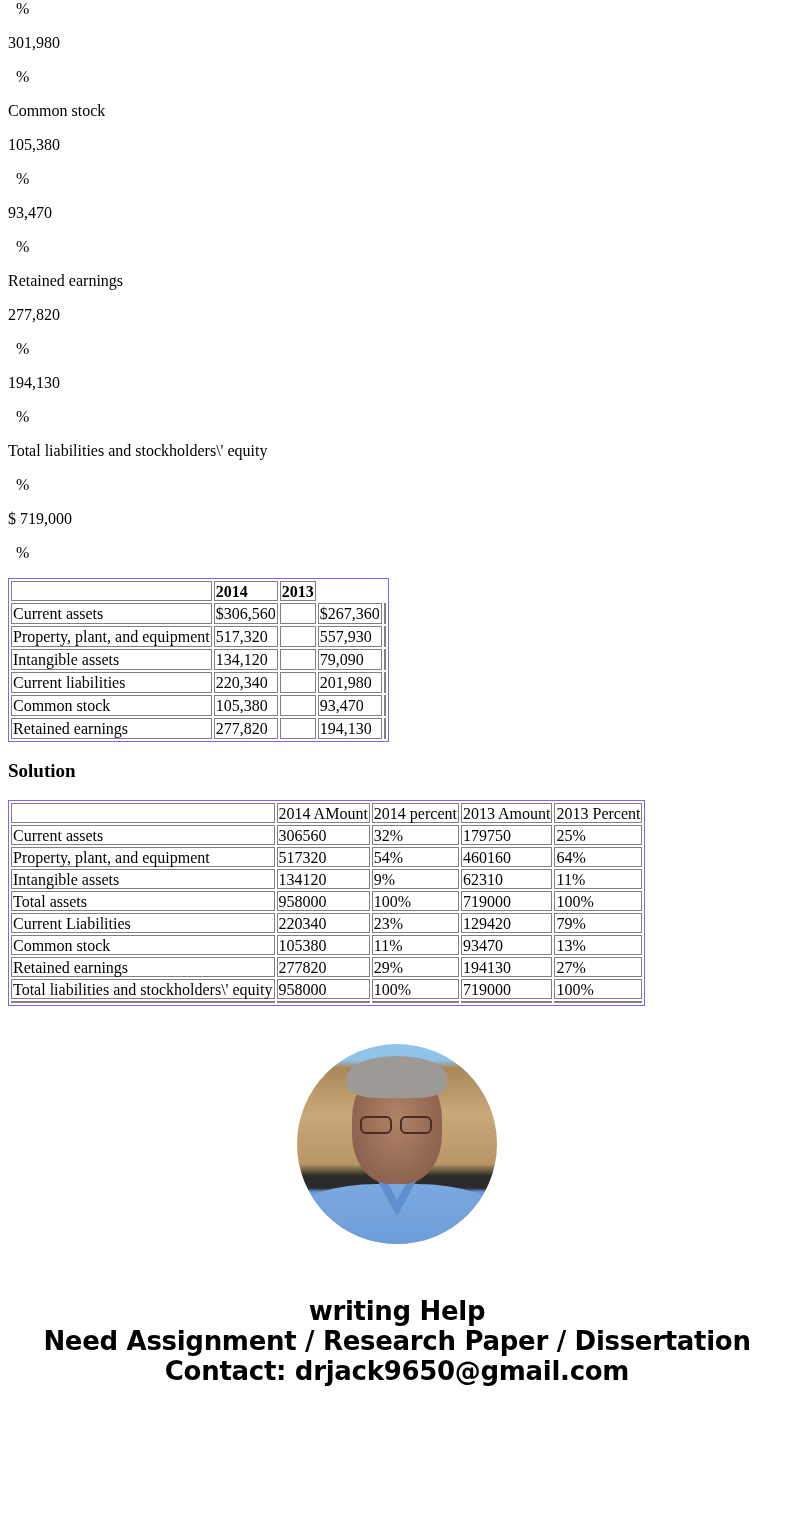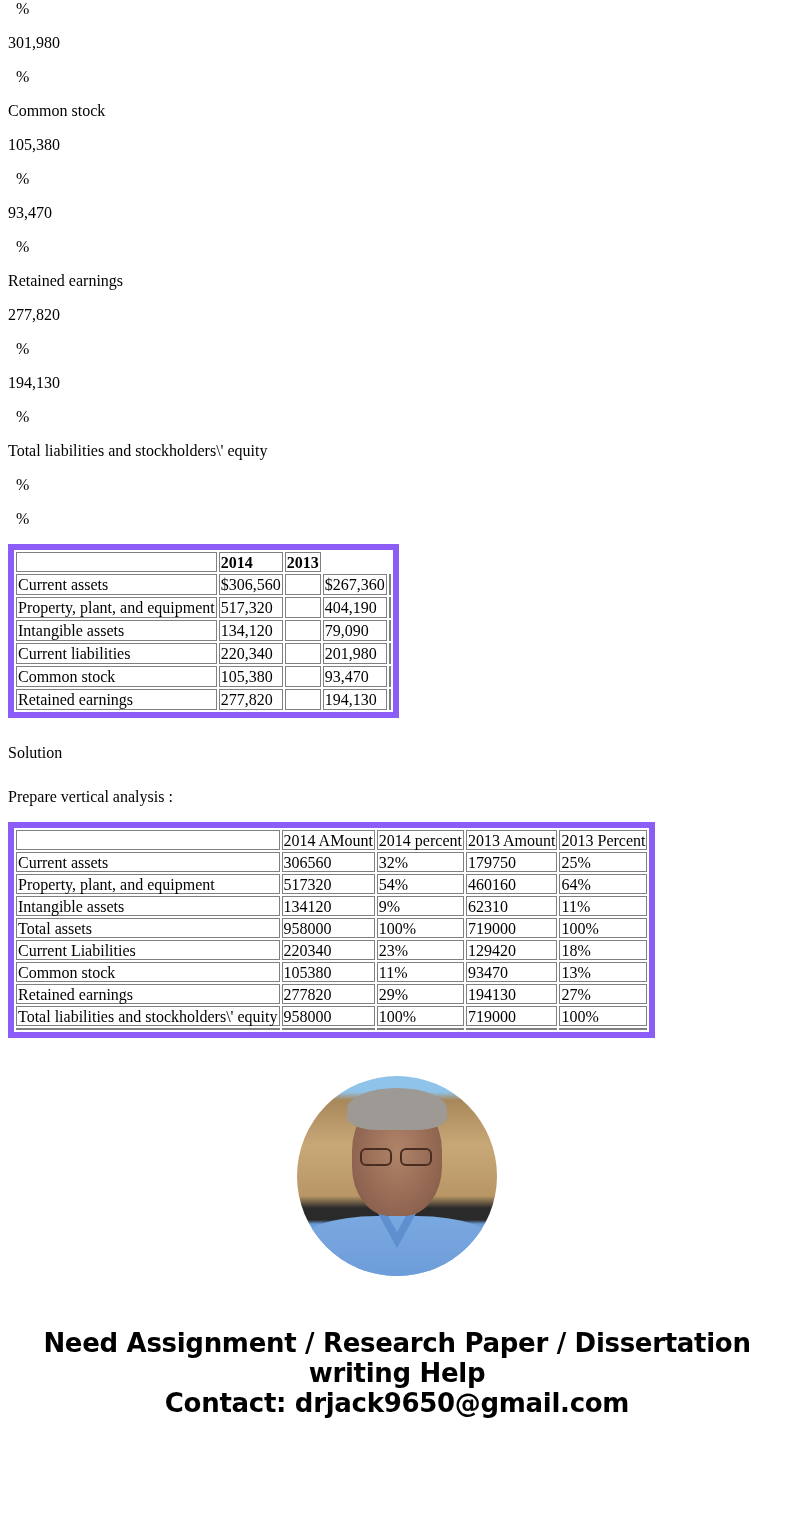--- a/index.html
+++ b/index.html
@@ -7,42 +7,42 @@
       width: 794px;
       font-family: "Liberation Serif", serif;
       font-size: 16px;
       color: #000;
       line-height: 18px;
     }
     .content { padding: 0 8px; position: relative; top: -16px; }
     p { margin: 16px 0; height: 18px; line-height: 18px; }
     p.pct { padding-left: 8px; }
     table.grid {
-      border: 6px solid #8b5cf6;
+      border: 1px solid #8b5cf6;
       border-collapse: separate;
       border-spacing: 2px;
       margin: 0;
     }
     table.grid td, table.grid th {
       border: 1px solid #808080;
       padding: 1px 1px 0 1px;
       height: 17px;
       line-height: 17px;
       text-align: left;
       vertical-align: top;
       white-space: nowrap;
     }
     table.grid th { font-weight: bold; }
     table.t1 td.spacer { width: 30px; }
     table.t1 td.narrow { width: 0px; padding: 1px 0; }
     table.t2 tr.blank-row td { height: 0; padding: 0; line-height: 0; }
     h3 {
-      font-size: 16px;
-      font-weight: normal;
-      margin: 24px 0;
+      font-size: 19px;
+      font-weight: bold;
+      margin: 18px 0;
       line-height: 22px;
     }
     .avatar-wrap {
       text-align: center;
       margin-top: 38px;
       height: 202px;
     }
     .avatar {
       display: inline-block;
       width: 200px;
@@ -117,20 +117,21 @@
     <p class="pct">%</p>
     <p>93,470</p>
     <p class="pct">%</p>
     <p>Retained earnings</p>
     <p>277,820</p>
     <p class="pct">%</p>
     <p>194,130</p>
     <p class="pct">%</p>
     <p>Total liabilities and stockholders\' equity</p>
     <p class="pct">%</p>
+    <p>$ 719,000</p>
     <p class="pct">%</p>
   </div>
 
   <table class="grid t1">
     <tbody>
         <tr>
       <th></th>
       <th>2014</th>
       <th>2013</th>
     </tr>
@@ -138,21 +139,21 @@
       <td>Current assets</td>
       <td>$306,560</td>
       <td class="spacer"></td>
       <td>$267,360</td>
       <td class="narrow"></td>
     </tr>
     <tr>
       <td>Property, plant, and equipment</td>
       <td>517,320</td>
       <td class="spacer"></td>
-      <td>404,190</td>
+      <td>557,930</td>
       <td class="narrow"></td>
     </tr>
     <tr>
       <td>Intangible assets</td>
       <td>134,120</td>
       <td class="spacer"></td>
       <td>79,090</td>
       <td class="narrow"></td>
     </tr>
     <tr>
@@ -173,21 +174,20 @@
       <td>Retained earnings</td>
       <td>277,820</td>
       <td class="spacer"></td>
       <td>194,130</td>
       <td class="narrow"></td>
     </tr>
   </tbody>
     </table>
 
   <h3>Solution</h3>
-  <p>Prepare vertical analysis :</p>
 
   <table class="grid t2">
     <tbody>
         <tr>
       <td></td>
       <td>2014 AMount</td>
       <td>2014 percent</td>
       <td>2013 Amount</td>
       <td>2013 Percent</td>
     </tr>
@@ -217,21 +217,21 @@
       <td>958000</td>
       <td>100%</td>
       <td>719000</td>
       <td>100%</td>
     </tr>
     <tr>
       <td>Current Liabilities</td>
       <td>220340</td>
       <td>23%</td>
       <td>129420</td>
-      <td>18%</td>
+      <td>79%</td>
     </tr>
     <tr>
       <td>Common stock</td>
       <td>105380</td>
       <td>11%</td>
       <td>93470</td>
       <td>13%</td>
     </tr>
     <tr>
       <td>Retained earnings</td>
@@ -264,18 +264,18 @@
       <div class="face"></div>
       <div class="hair"></div>
       <div class="glasses">
         <span style="left:0;"></span>
         <span style="left:40px;"></span>
       </div>
     </div>
   </div>
 
   <div class="promo">
+    <div>writing Help</div>
     <div>Need Assignment / Research Paper / Dissertation</div>
-    <div>writing Help</div>
     <div>Contact: drjack9650@gmail.com</div>
   </div>
 
 </div>
 
 </body></html>

